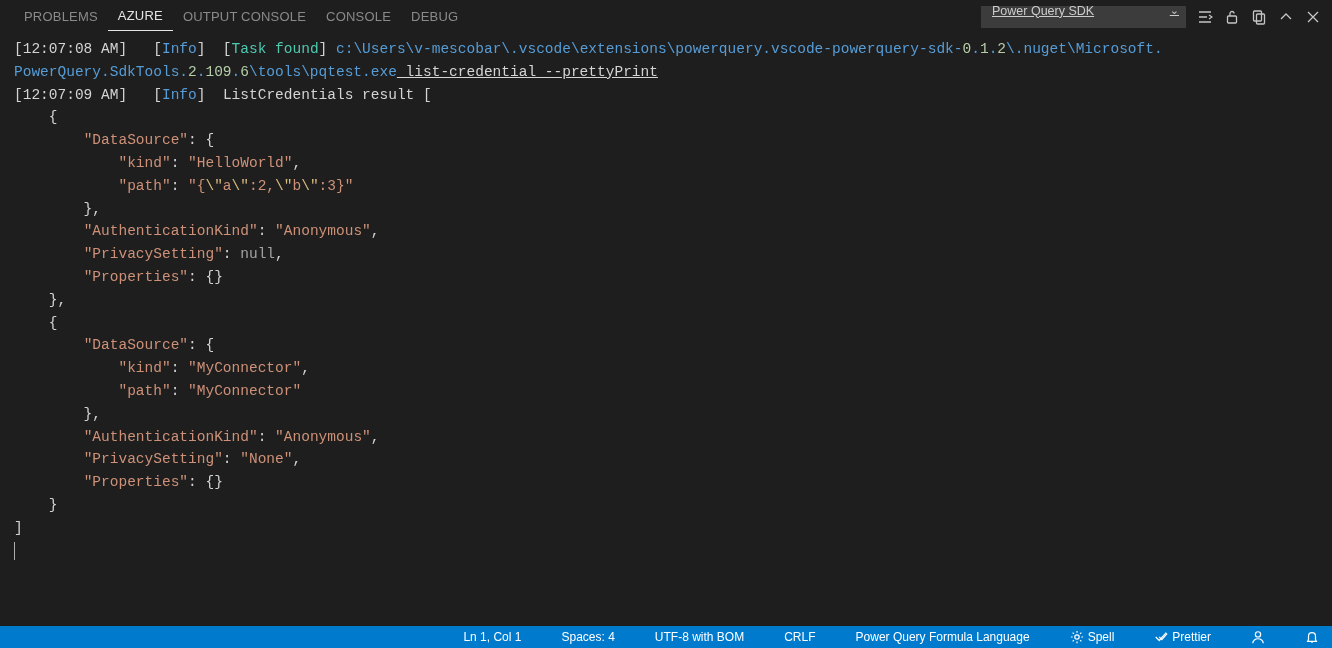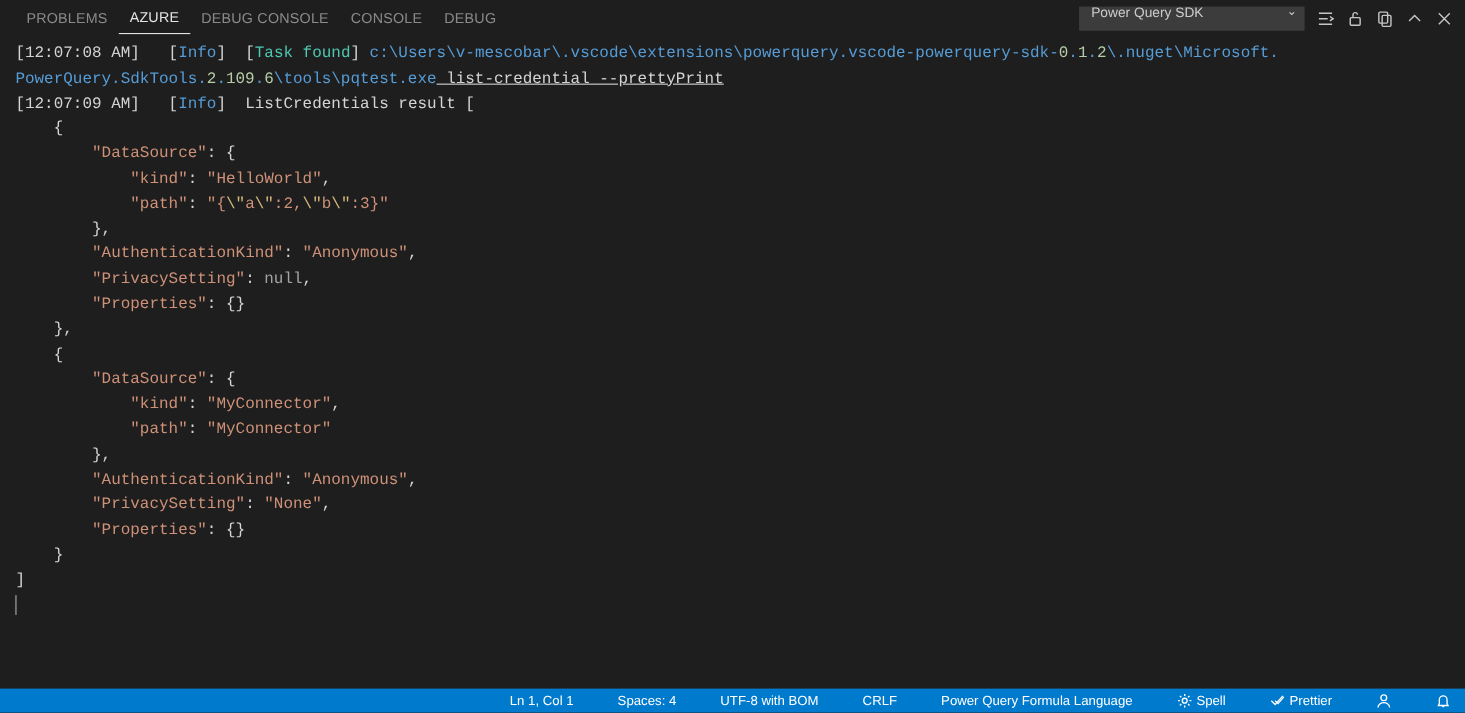--- a/index.html
+++ b/index.html
@@ -34,20 +34,21 @@
   .panel-tabs .spacer { flex:1; }
   .channel-select {
     display:flex; align-items:center; justify-content:space-between;
     width:205px; height:22px;
     background:#3c3c3c;
     color:#cccccc;
     padding:0 6px 12px 10px;
     font-size:12.5px;
     border:1px solid #00000000;
     cursor:pointer;
+    text-decoration:underline;
   }
   .channel-select .chev { font-size:11px; color:#cccccc; }
   .panel-actions { display:flex; align-items:center; gap:9px; margin-left:10px; }
   .panel-actions .icon {
     width:18px; height:18px; display:flex; align-items:center; justify-content:center;
     color:#c5c5c5; cursor:pointer;
   }
   .panel-actions .icon svg { width:16px; height:16px; stroke:#c5c5c5; fill:none; stroke-width:1.3; }
 
   
@@ -91,21 +92,21 @@
   .statusbar .spacer { flex:1; }
   .statusbar .item { padding:0 7px; display:flex; align-items:center; gap:4px; cursor:pointer; }
   .statusbar svg { width:14px; height:14px; stroke:#fff; fill:none; stroke-width:1.4; }
 </style>
 </head>
 <body>
 
 <div class="panel-tabs">
   <div class="tab">PROBLEMS</div>
   <div class="tab active">AZURE</div>
-  <div class="tab">DEBUG CONSOLE</div>
+  <div class="tab">OUTPUT CONSOLE</div>
   <div class="tab">CONSOLE</div>
   <div class="tab">DEBUG</div>
   <div class="spacer"></div>
   <div class="channel-select">
     <span>Power Query SDK</span>
     <span class="chev">⌄</span>
   </div>
   <div class="panel-actions">
     <span class="icon">
       <svg viewBox="0 0 16 16">

